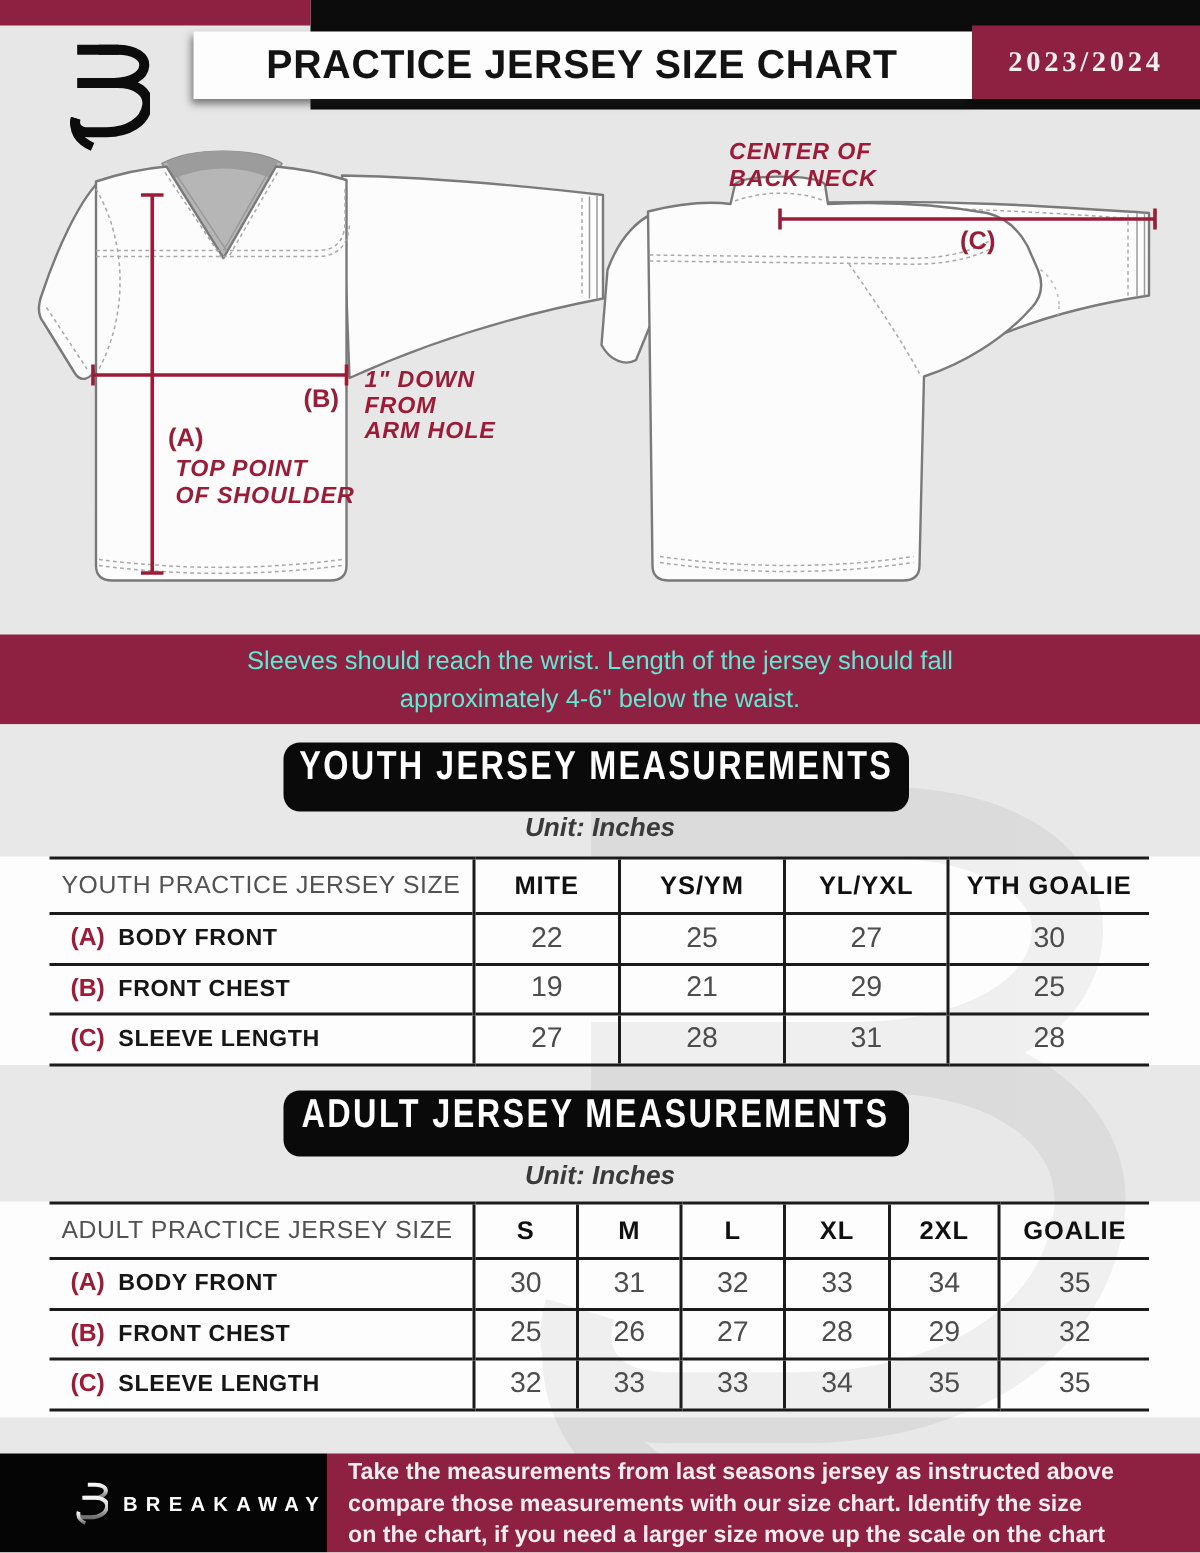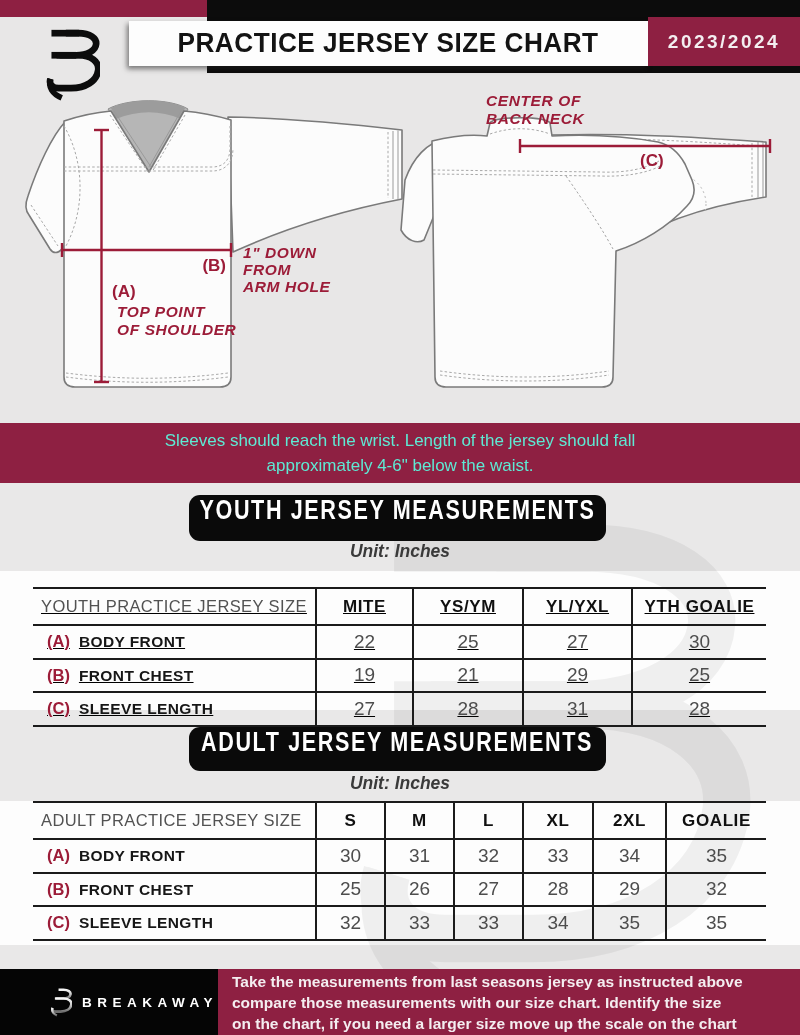--- a/index.html
+++ b/index.html
@@ -10,21 +10,21 @@
   
   .hdr-black{left:207px;top:0;width:593px;height:73px;background:#0c0c0c;}
   .hdr-strip{left:0;top:0;width:207px;height:17px;background:#8e2042;}
   .hdr-title{left:129px;top:21px;width:519px;height:45px;background:#fdfdfd;
              display:flex;align-items:center;justify-content:center;
              box-shadow:-2px 3px 5px rgba(30,30,30,.55);}
   .hdr-title span{font-size:27px;font-weight:800;letter-spacing:.5px;color:#131313;
                   display:inline-block;transform:scaleX(.97);white-space:nowrap;}
   .hdr-year{left:648px;top:17px;width:152px;height:49px;background:#8e2042;
             display:flex;align-items:center;justify-content:center;}
-  .hdr-year span{font-family:Liberation Sans, sans-serif;font-weight:700;font-size:19px;
+  .hdr-year span{font-family:Liberation Serif, serif;font-weight:700;font-size:19px;
                  letter-spacing:2.5px;color:#f3eef0;}
 
   
   .diagram{left:0;top:73px;}
   .outline{fill:#fcfcfc;stroke:#7a7a7a;stroke-width:1.6;stroke-linejoin:round;}
   .stitch{fill:none;stroke:#a8a8a8;stroke-width:1;stroke-dasharray:2.5 2.2;}
   .thin{fill:none;stroke:#9a9a9a;stroke-width:1;}
   .red{stroke:#9c1c38;stroke-width:2.4;fill:none;}
   .m-bd{font-family:"Liberation Sans",sans-serif;font-weight:700;font-size:17px;fill:#9c1c38;}
   .m-it{font-family:"Liberation Sans",sans-serif;font-style:italic;font-weight:600;
@@ -44,21 +44,21 @@
         display:flex;align-items:flex-start;justify-content:center;z-index:2;}
   .pill span{color:#fff;font-weight:700;font-size:27px;letter-spacing:2px;white-space:nowrap;
              display:inline-block;transform:scaleX(.8);}
   .pill-youth{top:12px;height:46px;} .pill-adult{top:244px;height:44px;}
   .unit{position:absolute;left:0;width:800px;text-align:center;z-index:2;
         font-style:italic;font-weight:600;font-size:17.5px;color:#3a3a3a;}
   .unit-youth{top:58px;} .unit-adult{top:290px;}
 
   table.size-table{position:absolute;left:33px;border-collapse:collapse;table-layout:fixed;
                    width:733px;z-index:2;background:transparent;}
-  .t-youth{top:104px;text-decoration:underline;} .t-adult{top:318px;}
+  .t-youth{top:88px;} .t-adult{top:318px;}
   .size-table th,.size-table td{border-top:2.5px solid #1b1b1b;padding:0;}
   .size-table tbody tr:last-child td{border-bottom:2.5px solid #1b1b1b;}
   .size-table .vcol{border-left:2px solid #1b1b1b;text-align:center;}
   .size-table th{height:35px;} .size-table td{height:31.5px;}
   th.lbl{text-align:left;padding-left:8px;font-weight:400;color:#525252;font-size:16.5px;
          letter-spacing:.4px;}
   th.vcol{font-weight:700;color:#101010;font-size:17px;letter-spacing:.6px;}
   td.lbl{text-align:left;padding-left:14px;}
   td.lbl .key{font-weight:700;color:#9c1c38;font-size:16.5px;margin-right:9px;}
   td.lbl .rlabel{font-weight:600;color:#161616;font-size:15.5px;letter-spacing:.4px;}

